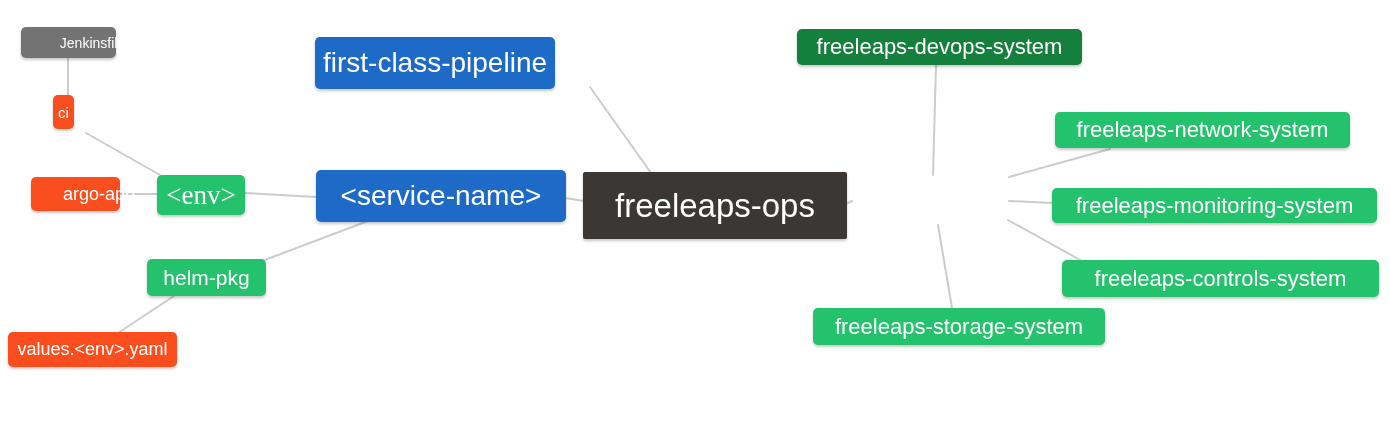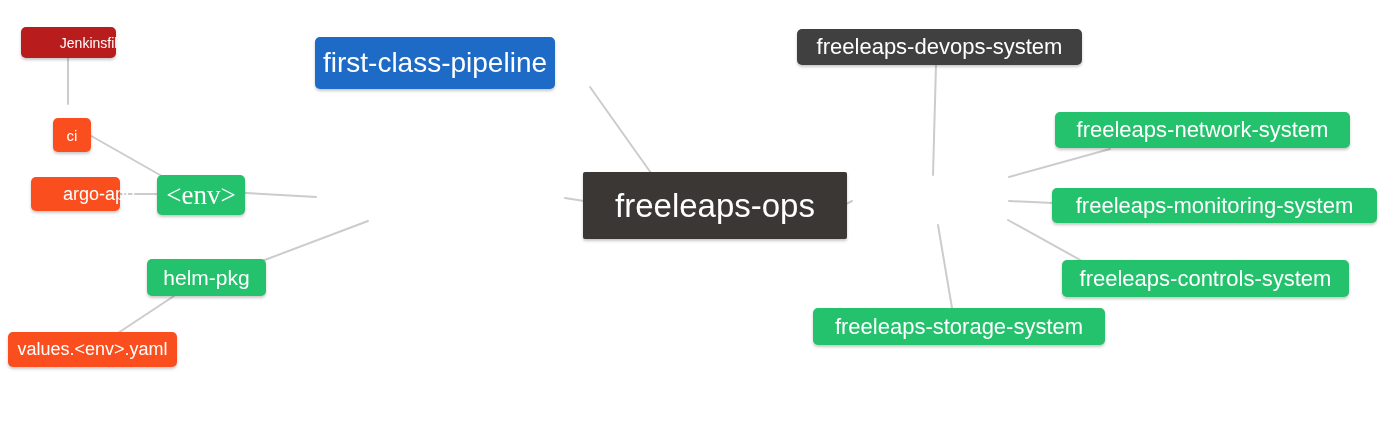--- a/index.html
+++ b/index.html
@@ -25,33 +25,33 @@
     color: #ffffff;
     border-radius: 5px;
     box-shadow: 0 2px 3px rgba(0,0,0,0.22);
     white-space: nowrap;
     box-sizing: border-box;
     cursor: pointer;
     user-select: none;
   }
   
   #n-jenkinsfile { left: 21px;  top: 27px;  width: 95px;  height: 31px; font-size: 14px; }
-  #n-ci          { left: 53px;  top: 118px; width: 38px;  height: 34px; font-size: 15px; }
+  #n-ci          { left: 53px;  top: 95px; width: 21px;  height: 34px; font-size: 15px; }
   #n-argo-app    { left: 31px;  top: 177px; width: 89px;  height: 34px; font-size: 18px; padding-left: 47px; }
   #n-env         { left: 157px; top: 175px; width: 88px;  height: 40px; font-size: 27px; font-family: Liberation Serif, serif; }
   #n-helm-pkg    { left: 147px; top: 259px; width: 119px; height: 37px; font-size: 21px; }
   #n-values      { left: 8px;   top: 332px; width: 169px; height: 35px; font-size: 18px; }
   #n-pipeline    { left: 315px; top: 37px;  width: 240px; height: 52px; font-size: 28px; }
   #n-service     { left: 316px; top: 170px; width: 250px; height: 52px; font-size: 28px; }
   #n-ops         { left: 583px; top: 172px; width: 264px; height: 67px; font-size: 33px; border-radius: 2px; }
   #n-manifests   { left: 851px; top: 174px; width: 159px; height: 51px; font-size: 28px; }
   #n-devops      { left: 797px; top: 29px;  width: 285px; height: 36px; font-size: 22px; }
   #n-network     { left: 1055px;top: 112px; width: 295px; height: 36px; font-size: 22px; }
   #n-monitoring  { left: 1052px;top: 188px; width: 325px; height: 35px; font-size: 22px; }
-  #n-controls    { left: 1062px;top: 260px; width: 287px; height: 37px; font-size: 22px; }
+  #n-controls    { left: 1062px;top: 260px; width: 317px; height: 37px; font-size: 22px; }
   #n-storage     { left: 813px; top: 308px; width: 292px; height: 37px; font-size: 22px; }
 </style>
 </head>
 <body>
 
 <div class="canvas" style="background: rgb(255, 255, 255);">
 
   <svg class="edges" viewBox="0 0 1390 421">
     <line class="edge" x1="68" y1="58" x2="68" y2="104" stroke="#CCCCCC"></line>
     <line class="edge" x1="86" y1="133" x2="160" y2="175" stroke="#CCCCCC"></line>
@@ -62,27 +62,28 @@
     <line class="edge" x1="590" y1="87" x2="651" y2="173" stroke="#CCCCCC"></line>
     <line class="edge" x1="565" y1="198" x2="584" y2="201" stroke="#CCCCCC"></line>
     <line class="edge" x1="846" y1="204" x2="852" y2="201" stroke="#CCCCCC"></line>
     <line class="edge" x1="936" y1="65" x2="933" y2="175" stroke="#CCCCCC"></line>
     <line class="edge" x1="1009" y1="177" x2="1110" y2="149" stroke="#CCCCCC"></line>
     <line class="edge" x1="1009" y1="201" x2="1053" y2="203" stroke="#CCCCCC"></line>
     <line class="edge" x1="1008" y1="220" x2="1082" y2="261" stroke="#CCCCCC"></line>
     <line class="edge" x1="938" y1="225" x2="952" y2="308" stroke="#CCCCCC"></line>
   </svg>
 
-  <div class="node" id="n-jenkinsfile" style="background: #b91c1c; padding-left: 48px;">Jenkinsfile</div>
+  <div class="node" id="n-jenkinsfile" style="background: #737373; padding-left: 48px;">Jenkinsfile</div>
   <div class="node" id="n-ci" style="background: rgb(251, 78, 30);">ci</div>
   <div class="node" id="n-argo-app" style="background: rgb(251, 78, 30);">argo-app</div>
   <div class="node" id="n-env" style="background: rgb(37, 194, 109);">&lt;env&gt;</div>
   <div class="node" id="n-helm-pkg" style="background: rgb(37, 194, 109);">helm-pkg</div>
   <div class="node" id="n-values" style="background: rgb(251, 78, 30);">values.&lt;env&gt;.yaml</div>
   <div class="node" id="n-pipeline" style="background: rgb(29, 107, 198);">first-class-pipeline</div>
+  <div class="node" id="n-service" style="background: rgb(29, 107, 198);">&lt;service-name&gt;</div>
   <div class="node" id="n-ops" style="background: rgb(58, 55, 52);">freeleaps-ops</div>
-  <div class="node" id="n-devops" style="background: #404040;">freeleaps-devops-system</div>
+  <div class="node" id="n-devops" style="background: #15803d;">freeleaps-devops-system</div>
   <div class="node" id="n-network" style="background: rgb(37, 194, 109);">freeleaps-network-system</div>
   <div class="node" id="n-monitoring" style="background: rgb(37, 194, 109);">freeleaps-monitoring-system</div>
   <div class="node" id="n-controls" style="background: rgb(37, 194, 109);">freeleaps-controls-system</div>
   <div class="node" id="n-storage" style="background: rgb(37, 194, 109);">freeleaps-storage-system</div>
 
 </div>
 
 </body></html>

